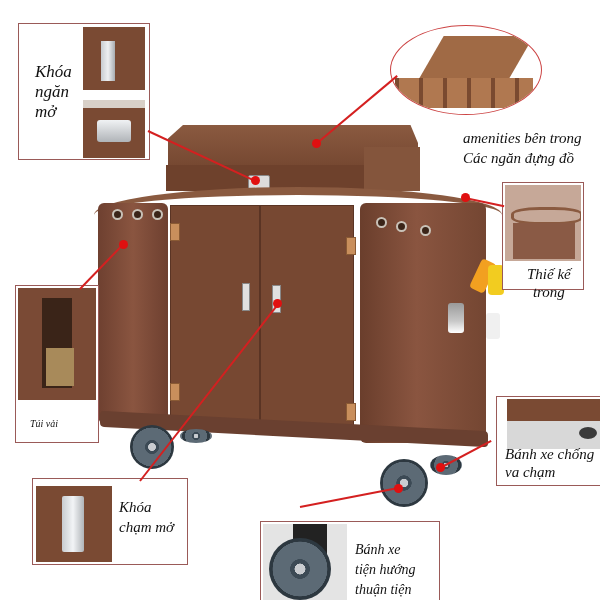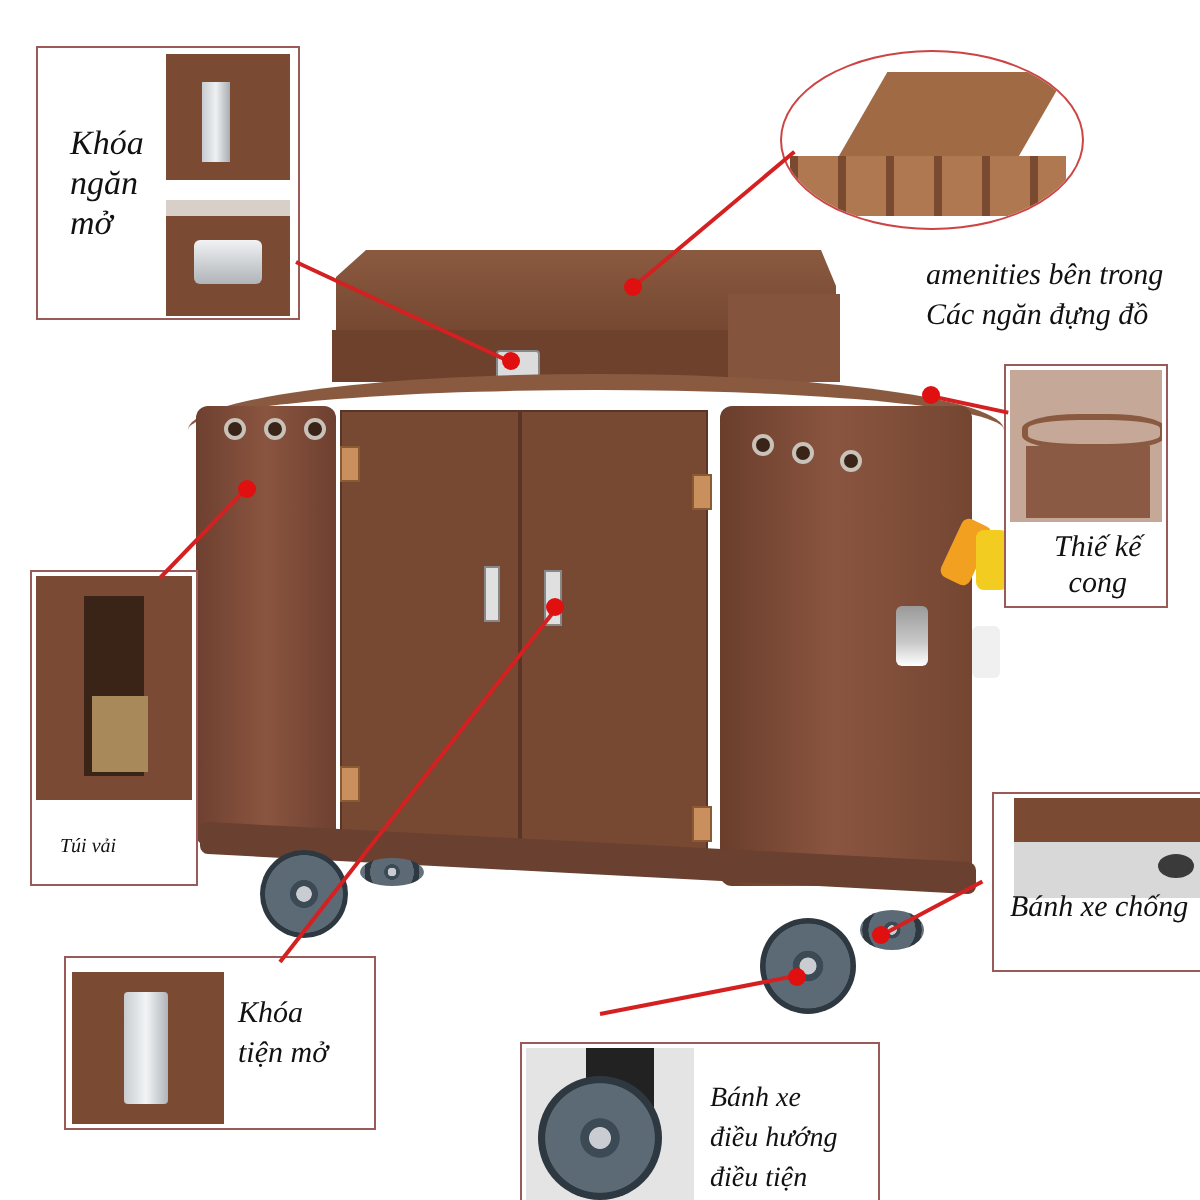--- a/index.html
+++ b/index.html
@@ -76,70 +76,71 @@
 
 <div class="abs" style="left:390px;top:25px;width:150px;height:88px;border:1.5px solid #c44;border-radius:50%;background:#fff;overflow:hidden;">
   <div class="abs" style="left:40px;top:10px;width:90px;height:44px;background:#a06a45;transform:skewX(-30deg);"></div>
   <div class="abs" style="left:4px;top:52px;width:138px;height:30px;background:repeating-linear-gradient(90deg,#7a4a30 0 4px,#b07850 4px 24px);"></div>
 </div>
 <div class="label" style="left:463px;top:128px;font-size:15px;line-height:20px;">
   <div>amenities bên trong</div>
   <div>Các ngăn đựng đồ</div>
 </div>
 
-<div class="callout-box" style="left:502px;top:182px;width:82px;height:122px;text-align:center;">
+<div class="callout-box" style="left:502px;top:182px;width:82px;height:108px;text-align:center;">
   <div class="photo" style="left:2px;top:2px;width:76px;height:76px;background:#c6a898;">
     <div class="abs" style="left:6px;top:22px;width:66px;height:12px;border:3px solid #8a5a40;border-radius:40%;"></div>
     <div class="abs" style="left:8px;top:38px;width:62px;height:36px;background:#8a5a45;"></div>
   </div>
   <div class="label" style="left:24px;top:82px;font-size:15px;line-height:18px;">
     <div>Thiế kế</div>
-    <div>cong</div>
+    <div>trong</div>
   </div>
 </div>
 
 <div class="callout-box" style="left:15px;top:285px;width:84px;height:158px;">
   <div class="photo" style="left:2px;top:2px;width:78px;height:112px;background:#7a4a35;">
     <div class="abs" style="left:24px;top:10px;width:30px;height:90px;background:#3a2418;"></div>
     <div class="abs" style="left:28px;top:60px;width:28px;height:38px;background:#a88a5a;"></div>
   </div>
   <div class="label" style="left:14px;top:128px;font-size:10px;">
     <div>Túi vải</div>
   </div>
 </div>
 
 <div class="callout-box" style="left:496px;top:396px;width:106px;height:90px;">
   <div class="photo" style="left:10px;top:2px;width:94px;height:50px;background:#d8d8d8;">
     <div class="abs" style="left:0;top:0;width:94px;height:22px;background:#7a4a33;"></div>
     <div class="abs" style="left:72px;top:28px;width:18px;height:12px;border-radius:50%;background:#3a3a3a;"></div>
   </div>
   <div class="label" style="left:8px;top:48px;font-size:15px;line-height:18px;">
     <div>Bánh xe chống</div>
+    <div>va chạm</div>
   </div>
 </div>
 
 <div class="callout-box" style="left:32px;top:478px;width:156px;height:87px;">
   <div class="photo brown" style="left:3px;top:7px;width:76px;height:76px;">
     <div class="abs" style="left:26px;top:10px;width:22px;height:56px;background:linear-gradient(90deg,#c8ccd0,#f2f4f6,#b0b4b8);border-radius:2px;"></div>
   </div>
   <div class="label" style="left:86px;top:18px;font-size:15px;line-height:20px;">
     <div>Khóa</div>
-    <div>tiện mở</div>
+    <div>chạm mở</div>
   </div>
 </div>
 
 <div class="callout-box" style="left:260px;top:505px;width:180px;height:88px;margin-top:16px;">
   <div class="photo" style="left:2px;top:2px;width:84px;height:82px;background:#e4e4e4;">
     <div class="abs" style="left:30px;top:0;width:34px;height:30px;background:#222;"></div>
     <div class="wheel" style="left:6px;top:14px;width:62px;height:62px;"></div>
   </div>
   <div class="label" style="left:94px;top:18px;font-size:14px;line-height:20px;">
     <div>Bánh xe</div>
-    <div>điều hướng</div>
-    <div>điều tiện</div>
+    <div>tiện hướng</div>
+    <div>thuận tiện</div>
   </div>
 </div>
 
 <div class="line" style="left:148px;top:130px;width:118px;transform:rotate(25deg);"></div>
 <div class="dot" style="left:255px;top:180px;"></div>
 
 <div class="line" style="left:316px;top:143px;width:106px;transform:rotate(-40deg);"></div>
 <div class="dot" style="left:316px;top:143px;"></div>
 
 <div class="line" style="left:465px;top:197px;width:40px;transform:rotate(12deg);"></div>

